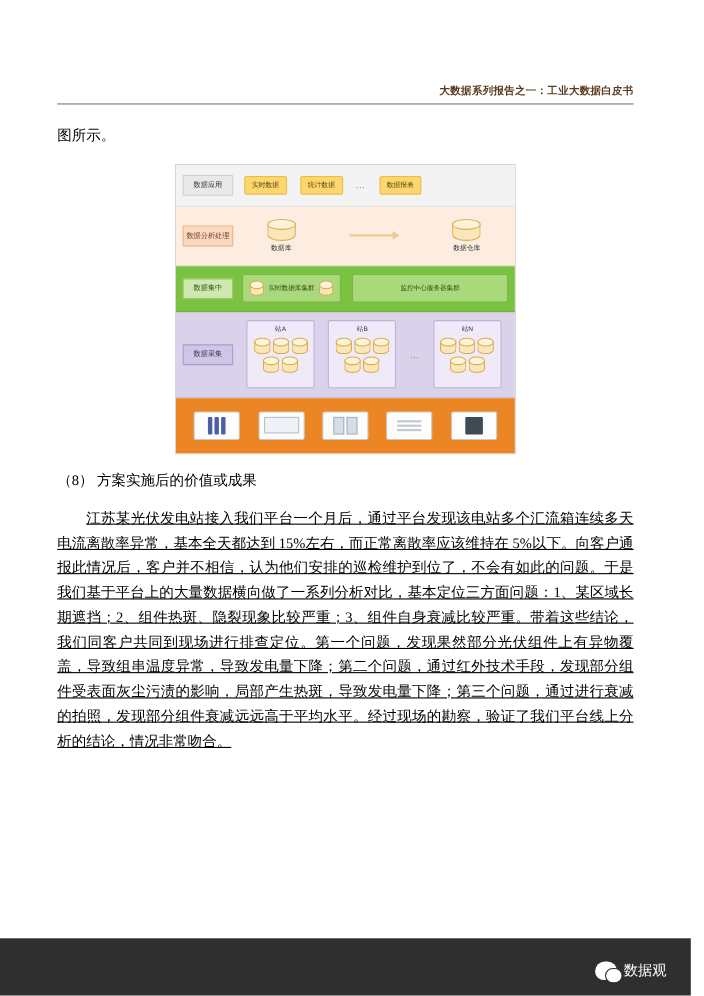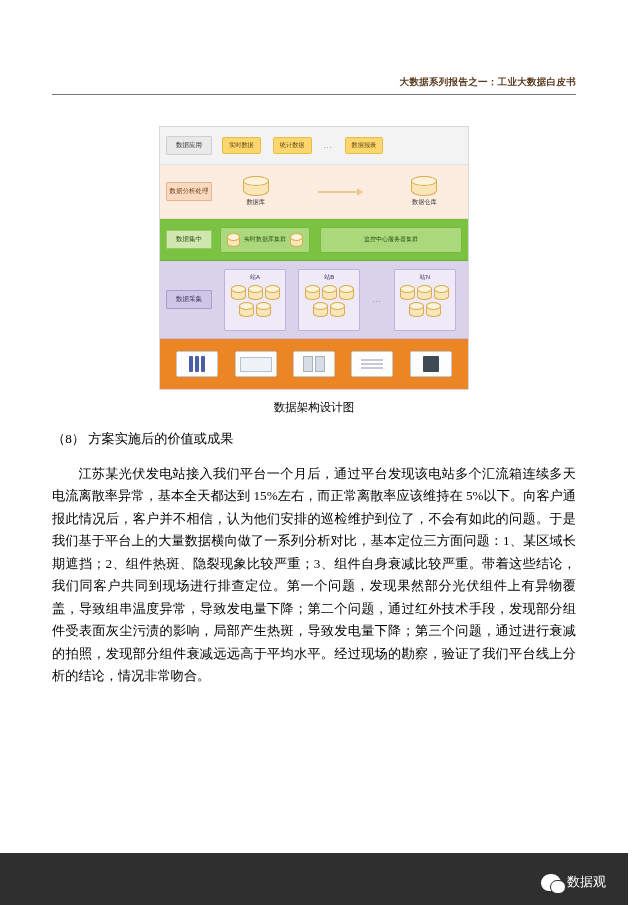--- a/index.html
+++ b/index.html
@@ -48,21 +48,21 @@
     top: 112px;
   }
   p.para {
     margin: 0 0 3px 0;
     font-size: 13.2px;
     line-height: 22.5px;
     text-align: justify;
     font-family: "Liberation Serif", serif;
     color: #000;
   }
-  p.indent2 { text-indent: 2em; }
+  p.indent2 { text-indent: 2em; text-decoration: underline; }
   .gap-small { height: 9px; }
   .gap-mid { height: 13px; }
 
   
   .figure-wrap {
     margin: 14px 0 0 0;
     display: flex;
     justify-content: center;
   }
   .diagram {
@@ -373,20 +373,21 @@
 </head>
 <body>
 
 <div class="page">
 
   <div class="header">大数据系列报告之一：工业大数据白皮书</div>
   <div class="header-rule"></div>
 
   <div class="content">
 
+    <p class="para">图所示。</p>
 
     <div class="figure-wrap">
       <div class="diagram">
 
         <div class="band band-app">
           <div class="lbl-box">数据应用</div>
           <div class="app-items">
             <span class="pill">实时数据</span>
             <span class="pill">统计数据</span>
             <span class="dots">...</span>
@@ -538,21 +539,20 @@
               </span>
           </div>
           <div class="dev">
             <span class="panel"></span>
           </div>
         </div>
 
       </div>
     </div>
 
-    <div class="fig-caption">数据架构设计图</div>
 
     <div class="gap-mid"></div>
     <p class="para">（8）   方案实施后的价值或成果</p>
     <div class="gap-small"></div>
     <p class="para indent2">江苏某光伏发电站接入我们平台一个月后，通过平台发现该电站多个汇流箱连续多天电流离散率异常，基本全天都达到 15%左右，而正常离散率应该维持在 5%以下。向客户通报此情况后，客户并不相信，认为他们安排的巡检维护到位了，不会有如此的问题。于是我们基于平台上的大量数据横向做了一系列分析对比，基本定位三方面问题：1、某区域长期遮挡；2、组件热斑、隐裂现象比较严重；3、组件自身衰减比较严重。带着这些结论，我们同客户共同到现场进行排查定位。第一个问题，发现果然部分光伏组件上有异物覆盖，导致组串温度异常，导致发电量下降；第二个问题，通过红外技术手段，发现部分组件受表面灰尘污渍的影响，局部产生热斑，导致发电量下降；第三个问题，通过进行衰减的拍照，发现部分组件衰减远远高于平均水平。经过现场的勘察，验证了我们平台线上分析的结论，情况非常吻合。</p>
     <div class="gap-small"></div>
   </div>
 
 
   <div class="footer-band">

